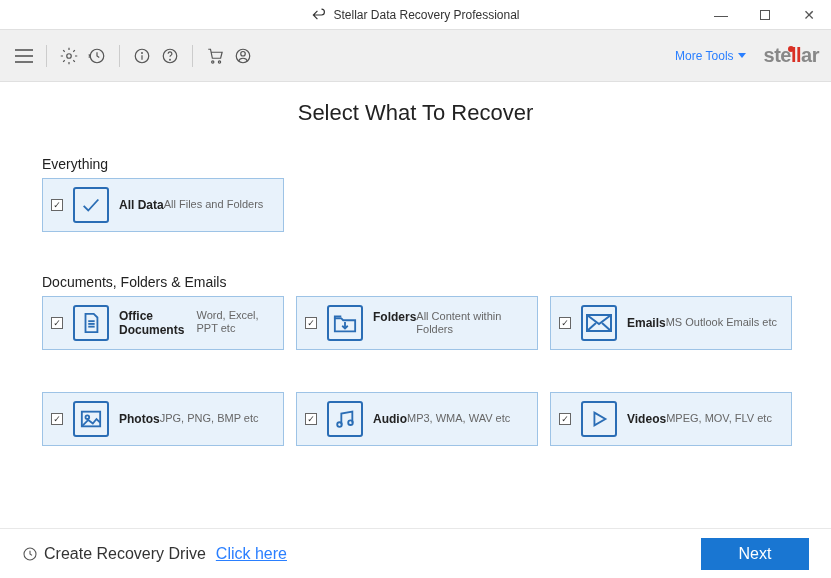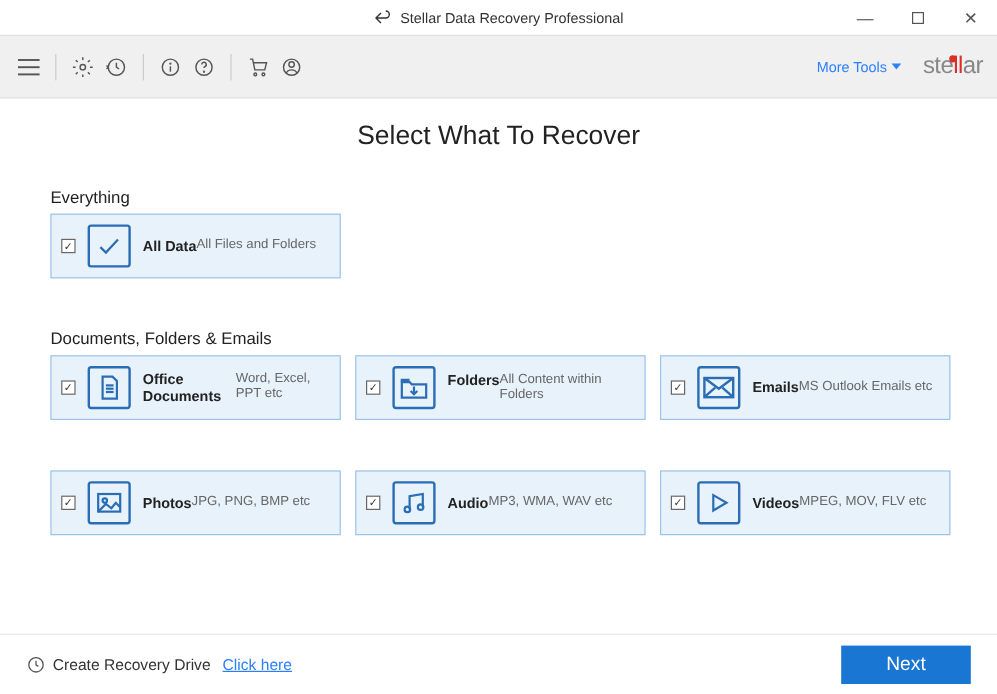--- a/index.html
+++ b/index.html
@@ -10,40 +10,40 @@
 .titlebar .win-controls { position: absolute; right: 0; top: 0; height: 30px; display: flex; }
 .titlebar .win-controls div { width: 44px; height: 30px; display: flex; align-items: center; justify-content: center; color: #555; font-size: 14px; }
 .title-back { width: 14px; height: 14px; }
 
 .toolbar { height: 52px; background: #f0f0f0; border-bottom: 1px solid #e0e0e0; display: flex; align-items: center; padding: 0 12px; }
 .toolbar .left { display: flex; align-items: center; gap: 4px; }
 .toolbar .sep { width: 1px; height: 22px; background: #ccc; margin: 0 6px; }
 .toolbar .icon-btn { width: 24px; height: 24px; display: flex; align-items: center; justify-content: center; color: #555; }
 .toolbar .right { margin-left: auto; display: flex; align-items: center; gap: 18px; }
 .more-tools { font-size: 12px; color: #2a7fff; display: flex; align-items: center; gap: 4px; }
-.brand { font-size: 20px; font-weight: 400; letter-spacing: -0.5px; color: #888; position: relative; }
+.brand { font-size: 20px; font-weight: 700; letter-spacing: -0.5px; color: #888; position: relative; }
 .brand .red { color: #d93025; }
 .brand .dot { position: absolute; width: 6px; height: 6px; border-radius: 50%; background: #d93025; top: 2px; left: 50%; transform: translateX(-50%); }
 
 .content { padding: 18px 42px 0; }
 .page-title { text-align: center; font-size: 22px; font-weight: 400; color: #222; margin-bottom: 30px; }
 
 .section-label { font-size: 14px; color: #222; margin-bottom: 6px; }
 
 .cards { display: flex; gap: 12px; margin-bottom: 42px; }
 .card { flex: 0 0 242px; border: 1px solid #9dc3e6; background: #e8f2fb; display: flex; align-items: center; padding: 10px 8px; gap: 10px; height: 54px; }
 .card .chk { width: 12px; height: 12px; border: 1px solid #666; background: #fff; display: flex; align-items: center; justify-content: center; font-size: 9px; color: #333; flex: none; }
 .card .big-icon { width: 36px; height: 36px; border: 2px solid #2a6db5; border-radius: 3px; display: flex; align-items: center; justify-content: center; flex: none; }
 .card .big-icon svg { stroke: #2a6db5; fill: none; stroke-width: 2; }
 .card .texts { display: flex; flex-direction: row; line-height: 1.2; }
 .card .texts .t1 { font-size: 12px; font-weight: 600; color: #222; }
 .card .texts .t2 { font-size: 11px; color: #666; }
 
 .footer { position: absolute; bottom: 0; left: 0; width: 831px; height: 50px; border-top: 1px solid #e8e8e8; display: flex; align-items: center; padding: 0 22px; background: #fff; }
-.footer .drive { display: flex; align-items: center; gap: 6px; font-size: 13px; color: #333; }
+.footer .drive { display: flex; align-items: center; gap: 6px; font-size: 16px; color: #333; }
 .footer .drive a { color: #2a7fff; text-decoration: underline; margin-left: 4px; }
 .footer .next-btn { margin-left: auto; width: 108px; height: 32px; background: #1976d2; color: #fff; display: flex; align-items: center; justify-content: center; font-size: 16px; }
 
 svg { overflow: visible; }
 </style>
 </head>
 <body>
 
 <div class="titlebar">
   <div class="title">

